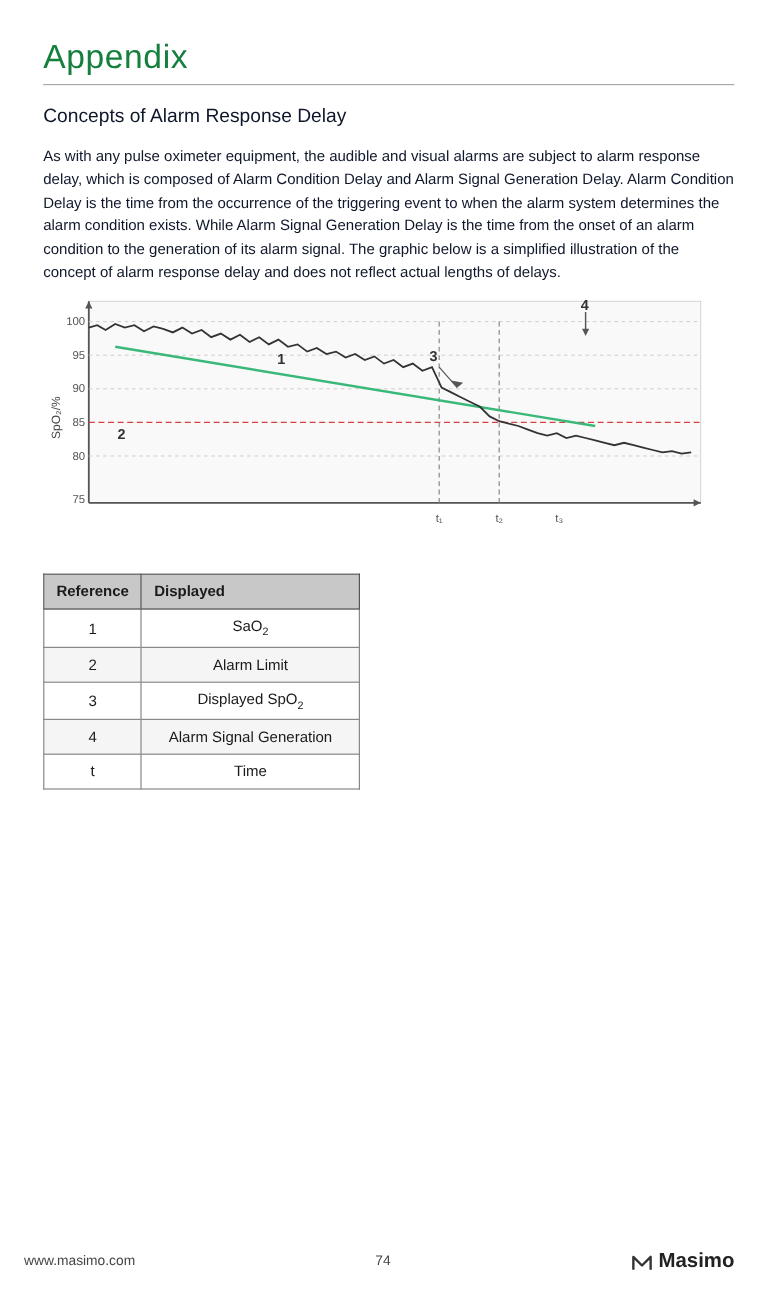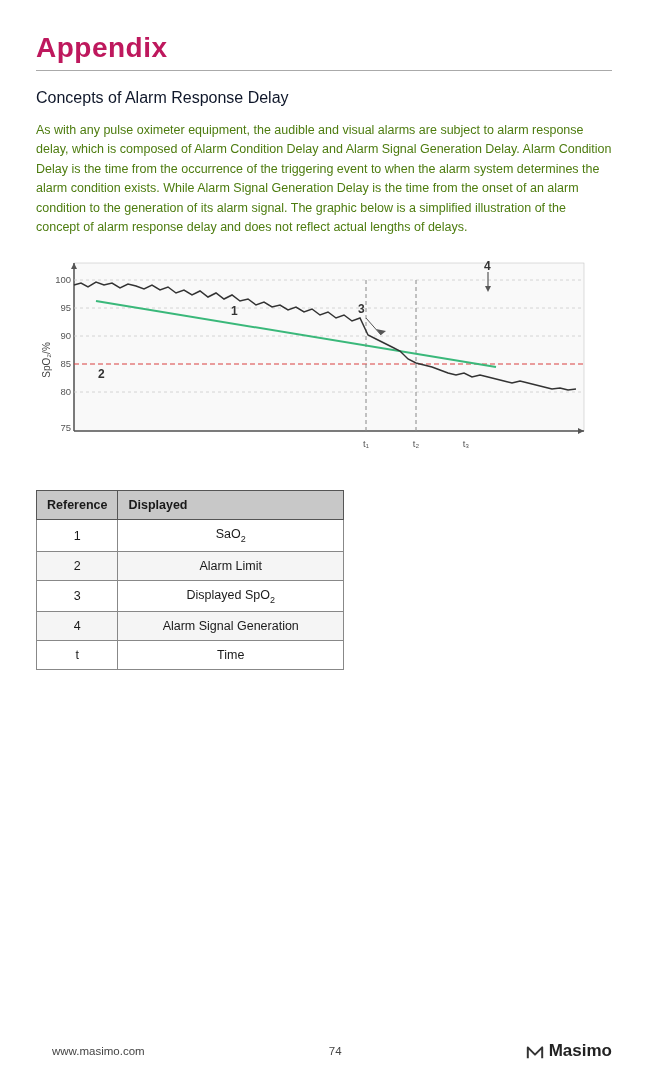--- a/index.html
+++ b/index.html
@@ -9,53 +9,53 @@
       width: 648px;
       min-height: 1081px;
       position: relative;
       padding: 32px 36px 60px 36px;
       font-size: 13px;
       color: #1a1a1a;
     }
 
     .page-title {
       font-size: 28px;
-      font-weight: 700;
-      color: #be185d;
+      font-weight: 400;
+      color: #15803d;
       letter-spacing: 0.5px;
       border-bottom: 1.5px solid #aaa;
       padding-bottom: 6px;
       margin-bottom: 18px;
     }
 
     .section-heading {
       font-size: 16px;
       color: #0f172a;
       font-weight: 400;
       margin-bottom: 14px;
     }
 
     .body-text {
       font-size: 12.5px;
       line-height: 1.55;
-      color: #4d7c0f;
-      margin-bottom: 18px;
+      color: #0f172a;
+      margin-bottom: 6px;
     }
 
     
     .chart-container {
       width: 100%;
       margin-bottom: 22px;
       position: relative;
     }
 
     
     .ref-table {
       border-collapse: collapse;
-      width: 308px;
+      width: 264px;
       margin-bottom: 30px;
       border: 1.5px solid #555;
     }
     .ref-table th {
       background: #c8c8c8;
       border: 1px solid #555;
       padding: 7px 10px;
       font-size: 12.5px;
       font-weight: 700;
       text-align: left;
@@ -72,21 +72,21 @@
       font-weight: 400;
     }
     .ref-table tr:nth-child(even) td {
       background: #f5f5f5;
     }
 
     
     .page-footer {
       position: absolute;
       bottom: 20px;
-      left: 52px;
+      left: 20px;
       right: 36px;
       display: flex;
       justify-content: space-between;
       align-items: center;
       font-size: 11.5px;
       color: #444;
       border-top: none;
     }
     .footer-logo {
       display: flex;

